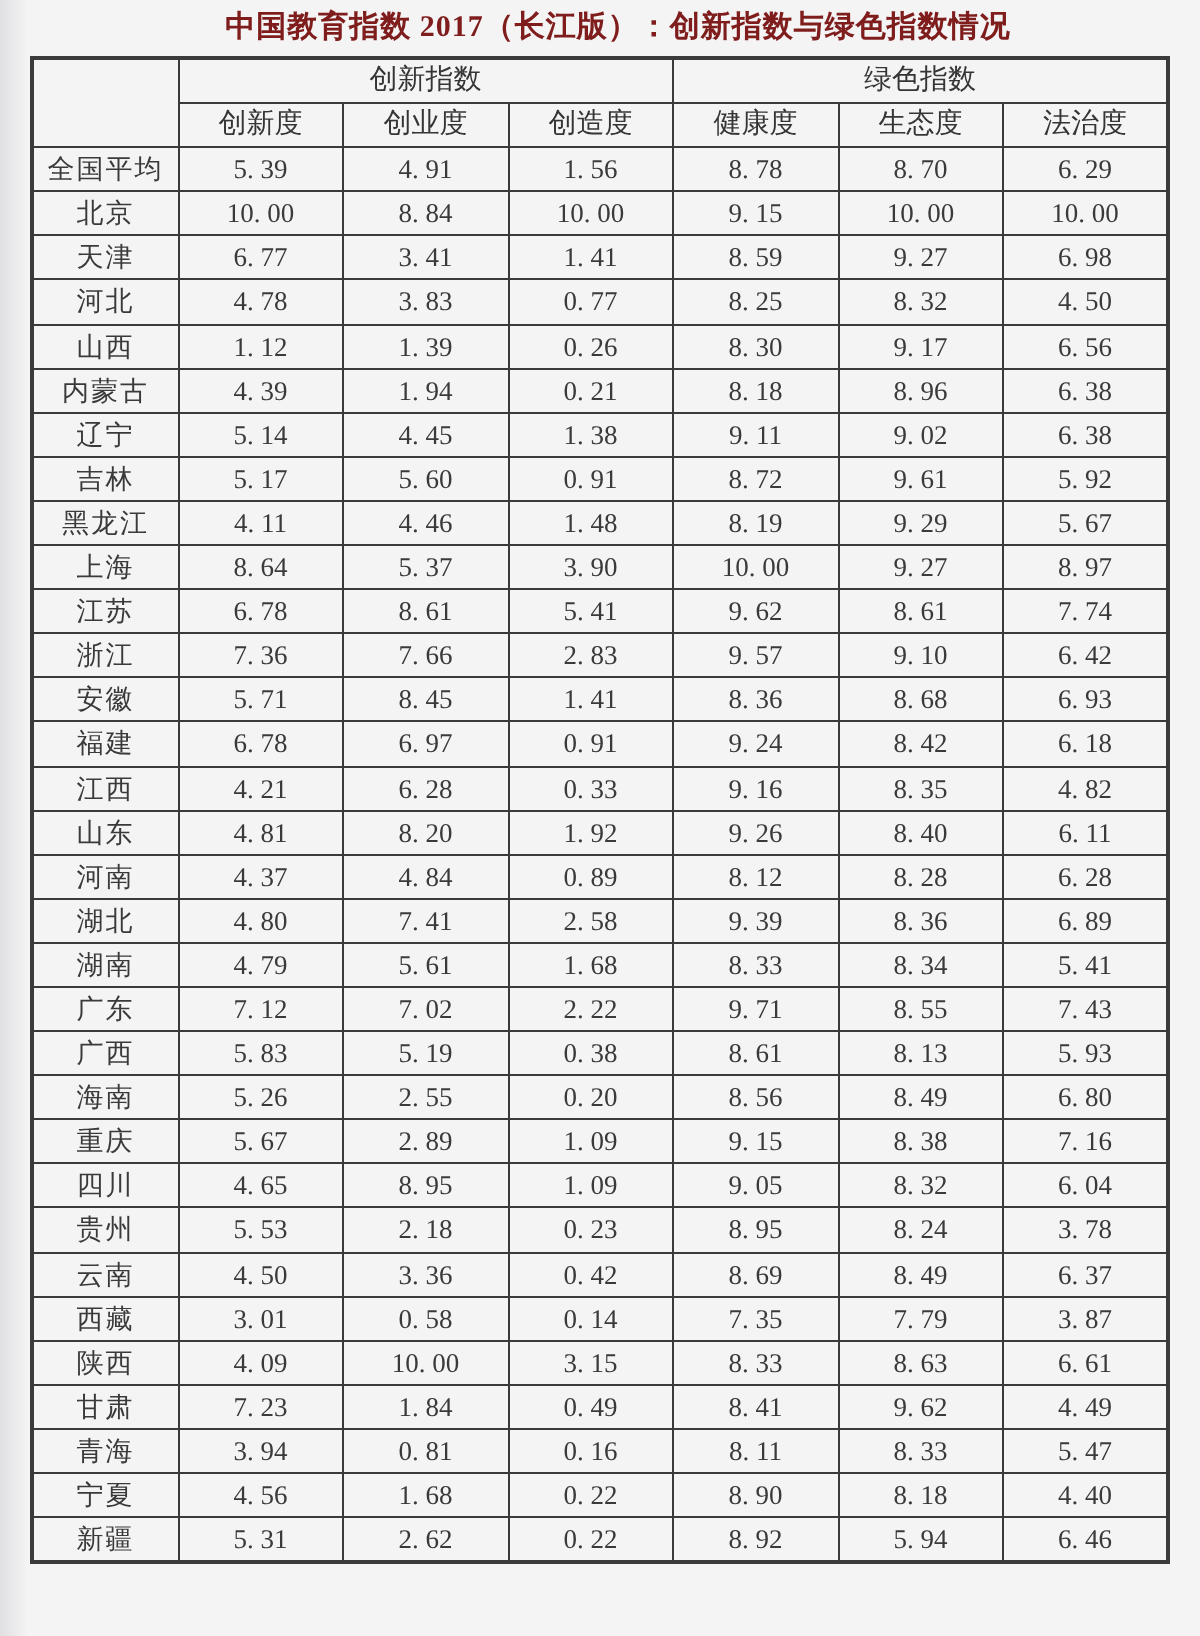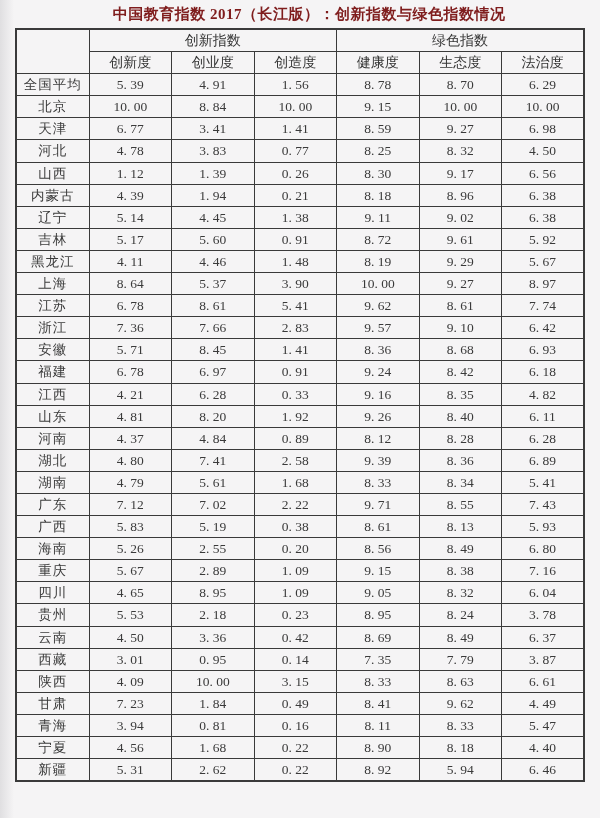--- a/index.html
+++ b/index.html
@@ -327,21 +327,21 @@
           <td>4. 50</td>
           <td>3. 36</td>
           <td>0. 42</td>
           <td>8. 69</td>
           <td>8. 49</td>
           <td>6. 37</td>
         </tr>
         <tr>
           <td class="region">西藏</td>
           <td>3. 01</td>
-          <td>0. 95</td>
+          <td>0. 58</td>
           <td>0. 14</td>
           <td>7. 35</td>
           <td>7. 79</td>
           <td>3. 87</td>
         </tr>
         <tr>
           <td class="region">陕西</td>
           <td>4. 09</td>
           <td>10. 00</td>
           <td>3. 15</td>

